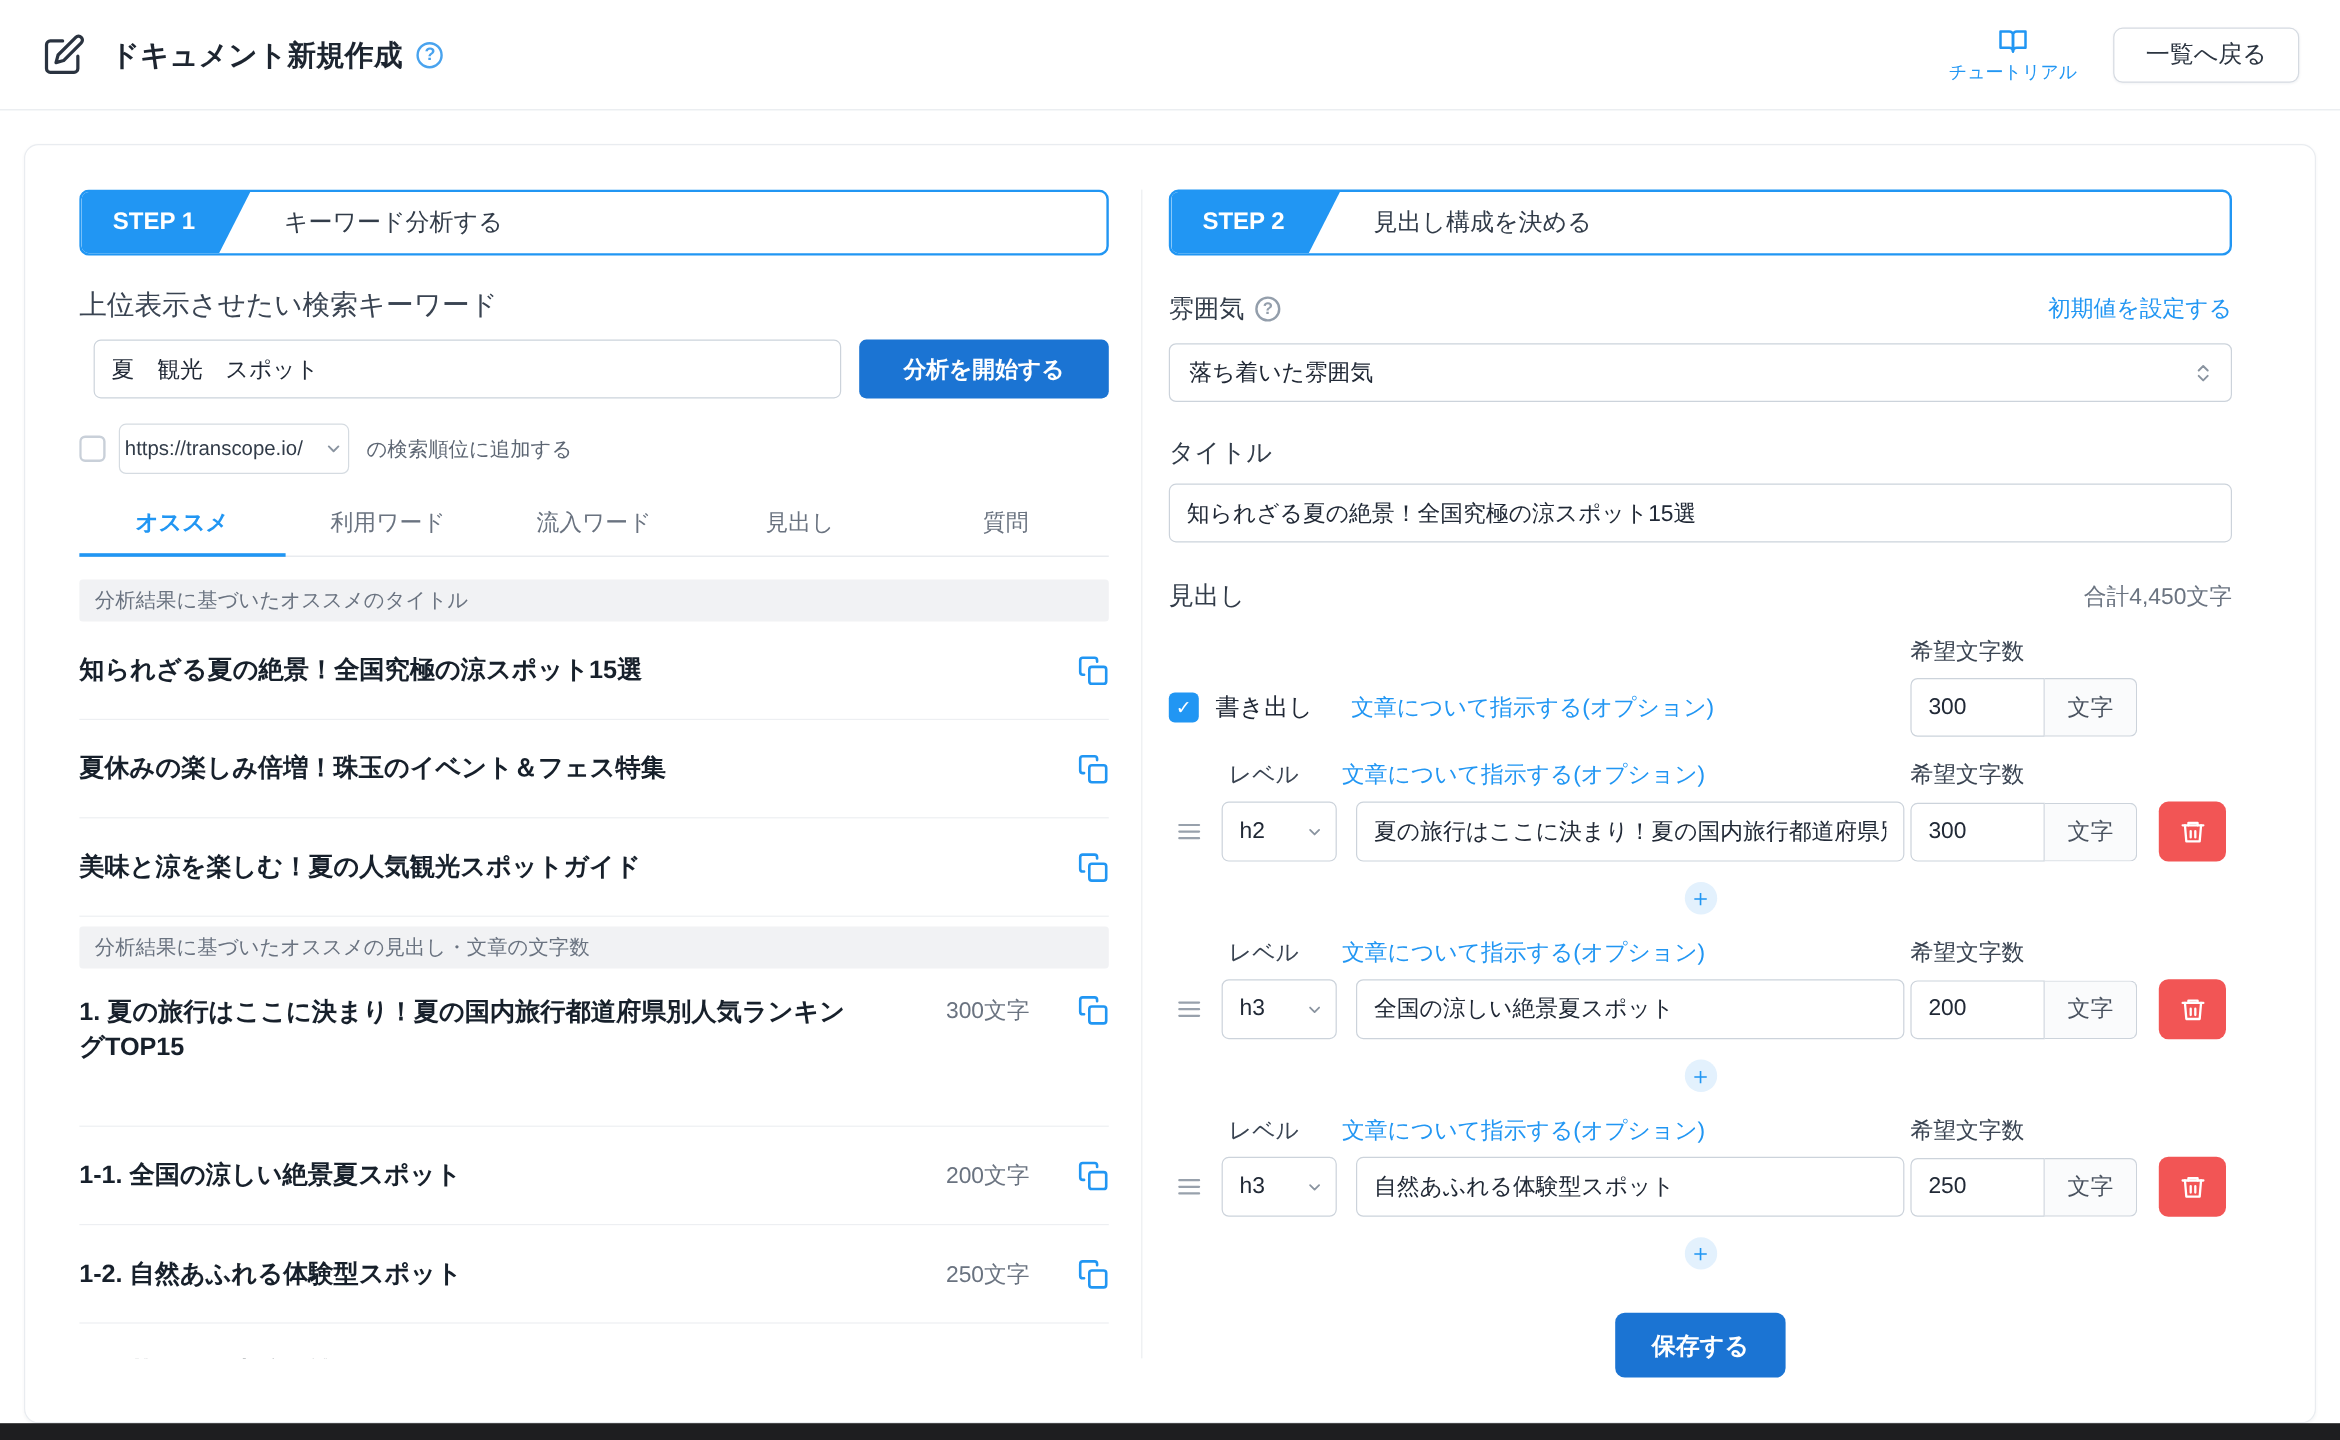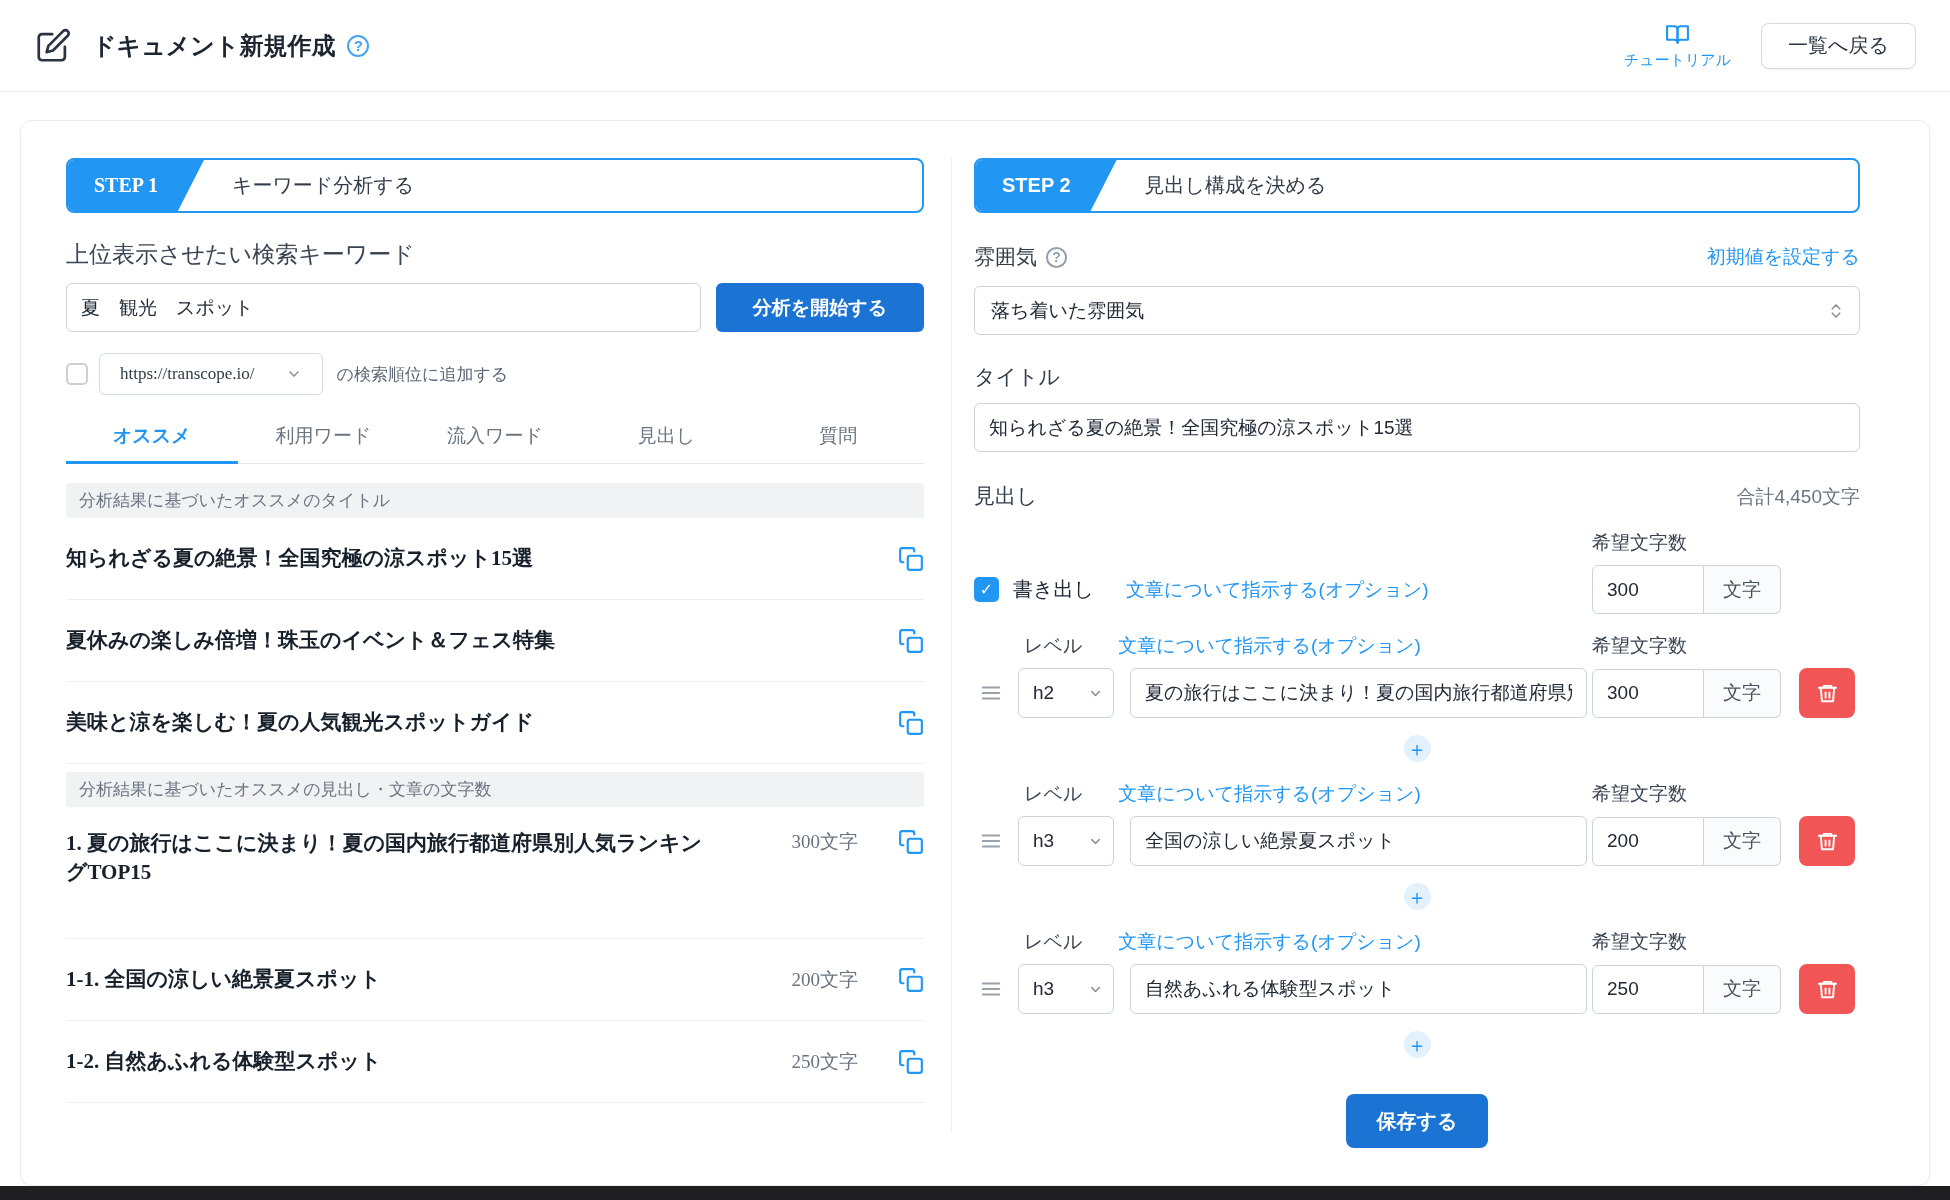--- a/index.html
+++ b/index.html
@@ -31,41 +31,41 @@
   .spacer{flex:1;}
   .tutorial{display:flex;flex-direction:column;align-items:center;gap:4px;color:var(--accent);
     font-size:15px;margin-right:30px;cursor:pointer;}
   .back-btn{height:46px;padding:0 26px;font-size:20px;color:#2b3440;background:#fff;
     border:1px solid #d5dae1;border-radius:8px;box-shadow:0 1px 2px rgba(20,40,70,.05);cursor:pointer;
     font-family:inherit;}
 
   
   .card{margin:28px 20px 0;height:1066px;border:1px solid #e9ecf0;border-radius:12px;
     box-shadow:0 1px 3px rgba(16,30,54,.05);display:flex;padding:37px 0 0 45px;overflow:hidden;background:#fff;}
-  .left-col{width:886px;height:974px;overflow:hidden;padding-right:27px;border-right:1px solid #eceef1;font-family:Liberation Serif, serif;}
+  .left-col{width:886px;height:974px;overflow:hidden;padding-right:27px;border-right:1px solid #eceef1;}
   .right-col{width:908px;padding-left:22px;}
 
   
   .step-box{height:55px;border:2px solid var(--accent);border-radius:8px;display:flex;align-items:center;overflow:hidden;}
   .step-badge{align-self:stretch;display:flex;align-items:center;background:var(--accent);color:#fff;
     font-weight:bold;font-size:20px;padding:0 46px 0 26px;
     clip-path:polygon(0 0,100% 0,calc(100% - 26px) 100%,0 100%);}
   .step-title{font-size:20px;color:#323c49;margin-left:28px;}
 
   
   .field-label{margin-top:26px;font-size:23px;color:#3a4452;}
-  .keyword-row{margin-top:13px;display:flex;gap:15px;}
+  .keyword-row{margin-top:13px;display:flex;gap:15px;margin-left:12px;}
   .keyword-input{flex:1;height:49px;border:1px solid var(--border);border-radius:6px;padding:0 14px;
     font-size:19px;color:#212936;font-family:inherit;}
   .analyze-btn{width:208px;height:49px;background:var(--btn);color:#fff;border:none;border-radius:6px;
     font-size:19px;font-weight:bold;cursor:pointer;font-family:inherit;}
   .site-row{margin-top:21px;display:flex;align-items:center;}
   .cbx{width:22px;height:22px;border:2px solid #c9d0d9;border-radius:5px;background:#fff;cursor:pointer;flex:none;}
   .site-select{margin-left:11px;height:42px;border:1px solid #d5dbe1;border-radius:6px;display:flex;
-    align-items:center;gap:31px;padding:0 20px;font-size:17px;color:#323c49;cursor:pointer;}
+    align-items:center;gap:18px;padding:0 4px;font-size:17px;color:#323c49;cursor:pointer;}
   .site-suffix{margin-left:14px;font-size:17px;color:#5d6673;}
   .tabs{margin-top:18px;display:flex;border-bottom:1px solid #e3e7eb;}
   .tab{flex:1;text-align:center;padding:10px 0 12px;font-size:19px;color:var(--muted);cursor:pointer;
     border-bottom:3px solid transparent;margin-bottom:-1px;}
   .tab.active{color:var(--accent);font-weight:bold;border-bottom-color:var(--accent);}
   .section-hdr{margin-top:19px;background:#f1f2f4;height:35px;display:flex;align-items:center;
     padding:0 13px;font-size:17px;color:var(--muted);border-radius:3px;}
   .section-hdr.second{margin-top:8px;}
   .suggest-row{height:82px;display:flex;align-items:center;border-bottom:1px solid #edeff2;}
   .suggest-row.tall{height:132px;align-items:flex-start;padding-top:22px;}

